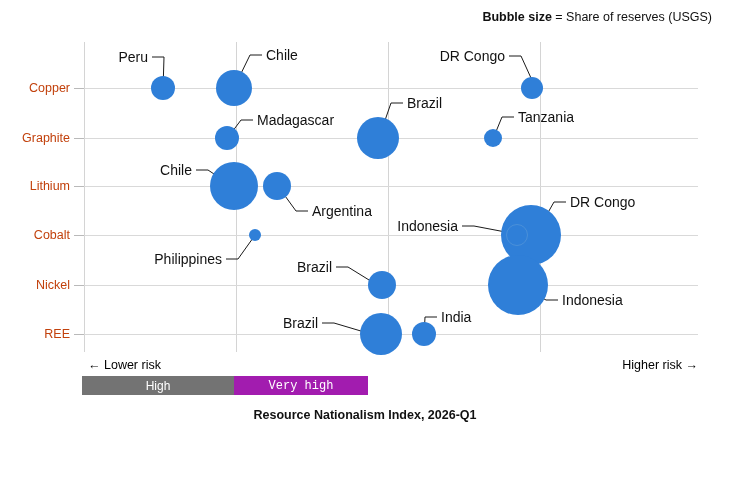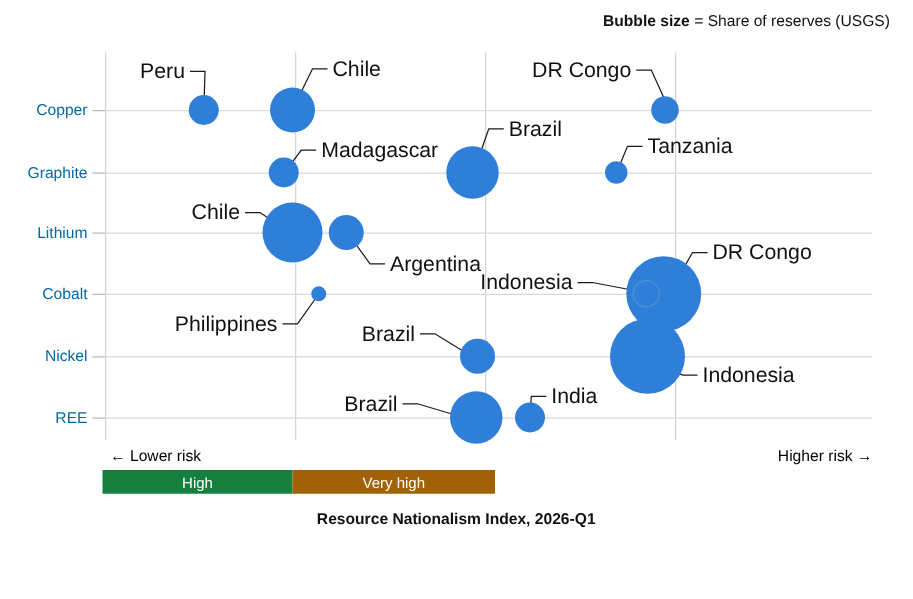--- a/index.html
+++ b/index.html
@@ -19,32 +19,32 @@
   .bubble-note b{font-weight:bold;text-align:right;}
   .bubble-note span.eq{font-weight:normal;}
 
   
   .plot{position:absolute;left:0;top:0;width:730px;height:479px;}
   .vgrid{position:absolute;width:1px;background:#d4d4d4;}
   .hgrid{position:absolute;height:1px;background:#d9d9d9;}
 
   .ylabel{
     position:absolute;right:0;transform:translateY(-50%);
-    font-size:12.5px;color:#0369a1;text-align:right;white-space:nowrap;
+    font-size:12.5px;color:#c2410c;text-align:right;white-space:nowrap;
   }
   .ytick{position:absolute;height:1px;width:10px;background:#b9b9b9;}
 
   .bubble{
     position:absolute;border-radius:50%;
     background:#2f7fd8;transform:translate(-50%,-50%);
   }
   .bubble.hollow{background:transparent;border:1px solid #4a90d9;}
 
   .blabel{
-    position:absolute;font-size:17px;color:#111;white-space:nowrap;
+    position:absolute;font-size:14px;color:#111;white-space:nowrap;
     line-height:1;
   }
   .blabel.r{transform:translate(-100%,-50%);}
   .blabel.l{transform:translate(0,-50%);}
 
   svg.leaders{position:absolute;left:0;top:0;width:730px;height:479px;pointer-events:none;}
 
   
   .risk-left,.risk-right{
     position:absolute;font-size:12.5px;color:#000000;white-space:nowrap;top:358px;
@@ -154,20 +154,20 @@
         <div class="blabel l" style="left: 562px; top: 300px;">Indonesia</div>
         <div class="blabel r" style="left: 318px; top: 323px;">Brazil</div>
         <div class="blabel l" style="left: 441px; top: 317px;">India</div>
       </div>
   </div>
 
   <div class="risk-left">← Lower risk</div>
   <div class="risk-right">Higher risk →</div>
 
   <div class="colorbar" id="colorbar">
-      <div class="seg light" style="width: 152px; background: #15803d;">High</div>
-      <div class="seg light" style="width: 162px; background: #a16207;">Very high</div>
+      <div class="seg light" style="width: 152px; background: #737373;">High</div>
+      <div class="seg light" style="width: 134px; background: #a21caf; font-family: Liberation Mono, monospace;">Very high</div>
     </div>
 
   <div class="xtitle">Resource Nationalism Index, 2026-Q1</div>
 
 
 </div>
 
 </body></html>

